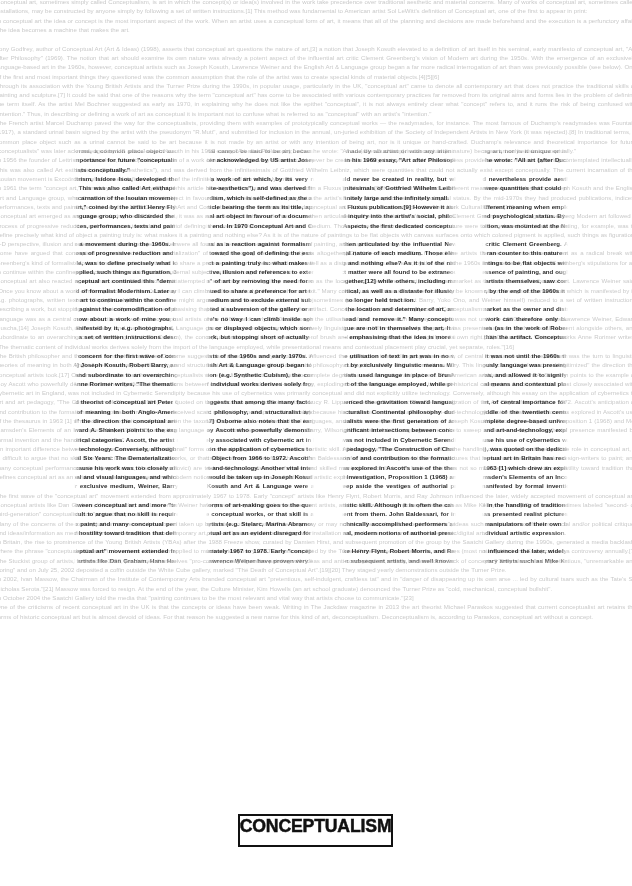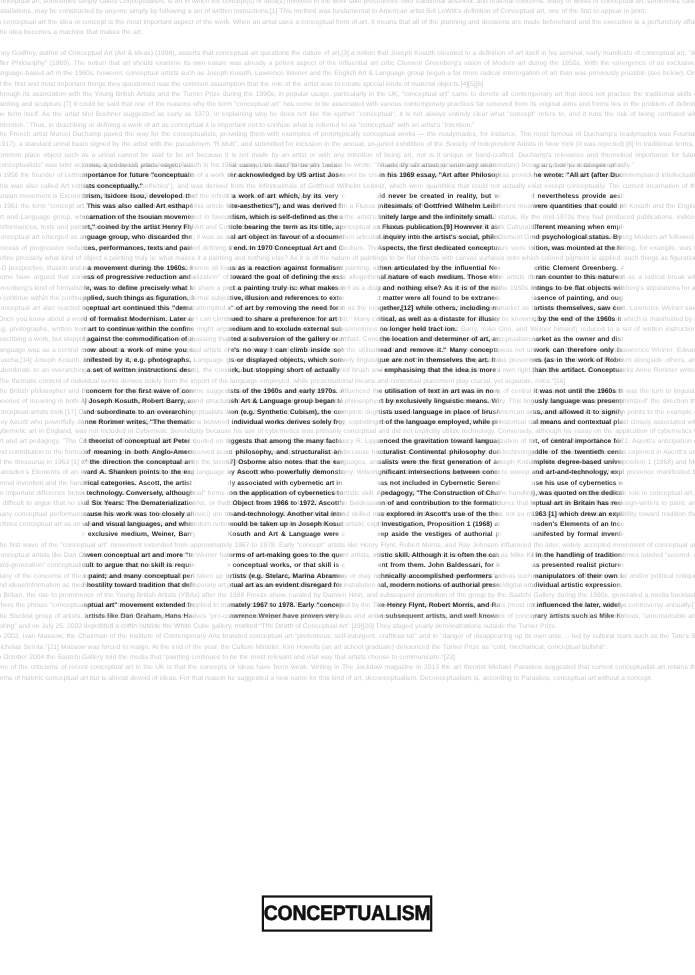--- a/index.html
+++ b/index.html
@@ -91,21 +91,20 @@
   #label-box {
     position: absolute;
     left: 238px;
     top: 814px;
     width: 155px;
     height: 33px;
     box-sizing: border-box;
     background: #ffffff;
     border: 2.5px solid #111111;
     display: flex;
-    align-items: center;
     justify-content: center;
     z-index: 5;
   }
   #label-box .label-text {
     font-family: "Liberation Sans", sans-serif;
     font-weight: bold;
     font-size: 19px;
     line-height: 19px;
     letter-spacing: -0.2px;
     color: #111111;

